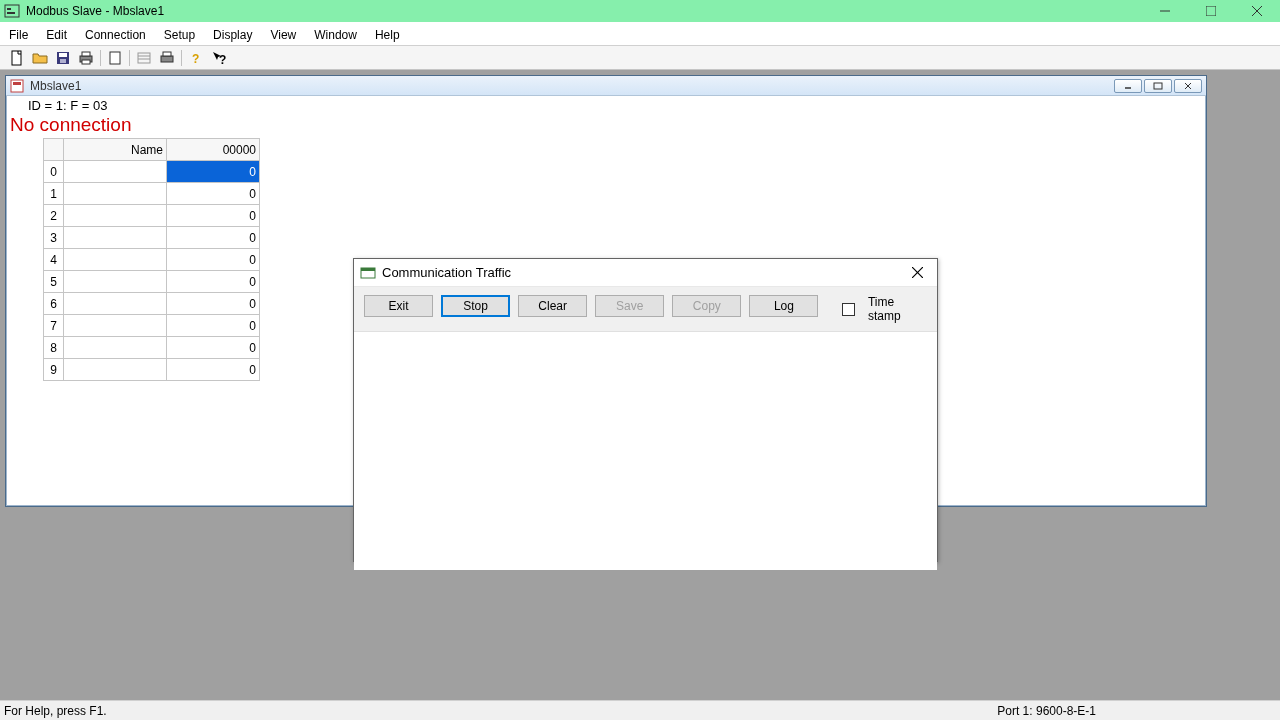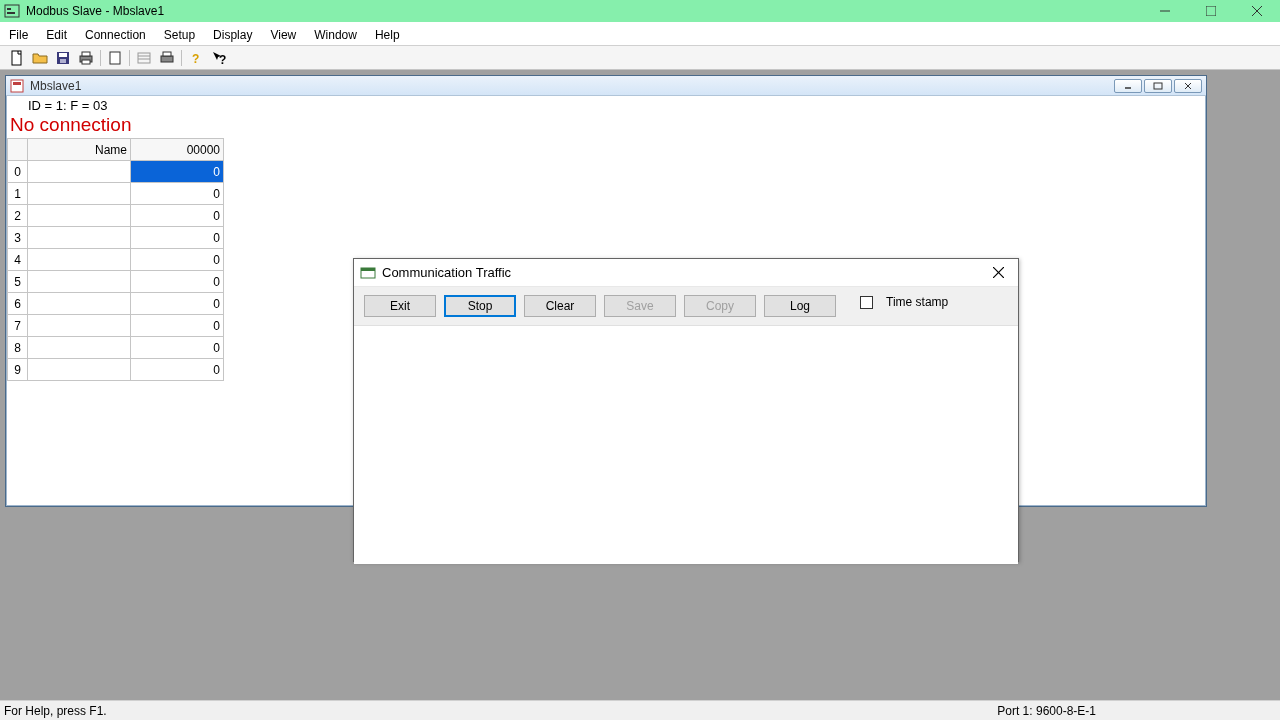--- a/index.html
+++ b/index.html
@@ -34,32 +34,32 @@
     .childwin .ctitlebar { height:20px; background:linear-gradient(#eaf2fb,#d4e5f7); border-bottom:1px solid #b0c4d8; display:flex; align-items:center; padding-left:4px; }
     .childwin .cicon { width:14px; height:14px; margin-right:6px; }
     .childwin .ctitle { flex:1; color:#333; }
     .childwin .ctrlbox { display:flex; gap:2px; padding-right:4px; }
     .childwin .ctrl { width:28px; height:14px; border:1px solid #7a99b8; border-radius:2px; background:linear-gradient(#fff,#e0ecf7); display:flex; align-items:center; justify-content:center; }
     .childwin .cbody { position:absolute; left:1px; right:1px; top:21px; bottom:1px; background:#fff; overflow:hidden; }
     .idline { padding:1px 21px; color:#000; font-size:13px; }
     .noconn { padding:0 3px; color:#d10000; font-size:19px; }
 
     
-    .tbl { border-collapse:collapse; margin-top:2px; }
+    .tbl { border-collapse:collapse; margin-top:2px;margin-left:36px; }
     .tbl th, .tbl td { border:1px solid #c5c5c5; height:22px; font-weight:normal; }
     .tbl th { background:#fff; }
     .tbl .rh { width:20px; text-align:center; background:#fff; }
     .tbl .cname { width:103px; text-align:right; padding-right:3px; }
     .tbl .cval  { width:93px; text-align:right; padding-right:3px; }
     .tbl tr.sel .cval { background:#0a64d8; color:#fff; }
     .tbl thead th { background:#f7f7f7; }
     .tbl thead .rh { background:#f7f7f7; }
 
     
-    .dialog { position:absolute; left:353px; top:188px; width:666px; height:304px; background:#fff; border:1px solid #646464; box-shadow:1px 1px 4px rgba(0,0,0,.25); }
+    .dialog { position:absolute; left:353px; top:188px; width:585px; height:304px; background:#fff; border:1px solid #646464; box-shadow:1px 1px 4px rgba(0,0,0,.25); }
     .dialog .dtitlebar { height:28px; background:#fff; display:flex; align-items:center; padding-left:6px; border-bottom:1px solid #e8e8e8; }
     .dialog .dicon { width:16px; height:16px; margin-right:6px; }
     .dialog .dtitle { flex:1; font-size:13px; }
     .dialog .dclose { width:40px; height:28px; display:flex; align-items:center; justify-content:center; }
     .dialog .btnrow { background:#f0f0f0; padding:8px 10px; border-bottom:1px solid #e0e0e0; display:flex; align-items:flex-start; gap:8px; }
     .dialog .dbtn { width:72px; height:22px; border:1px solid #adadad; background:#e1e1e1; display:flex; align-items:center; justify-content:center; font-size:12px; }
     .dialog .dbtn.focused { border:1px solid #0078d7; outline:1px solid #0078d7; outline-offset:-2px; }
     .dialog .dbtn.disabled { color:#a0a0a0; }
     .dialog .chk { display:flex; align-items:center; gap:13px; margin-left:16px; }
     .dialog .chk .box { width:13px; height:13px; border:1px solid #333; background:#fff; }

